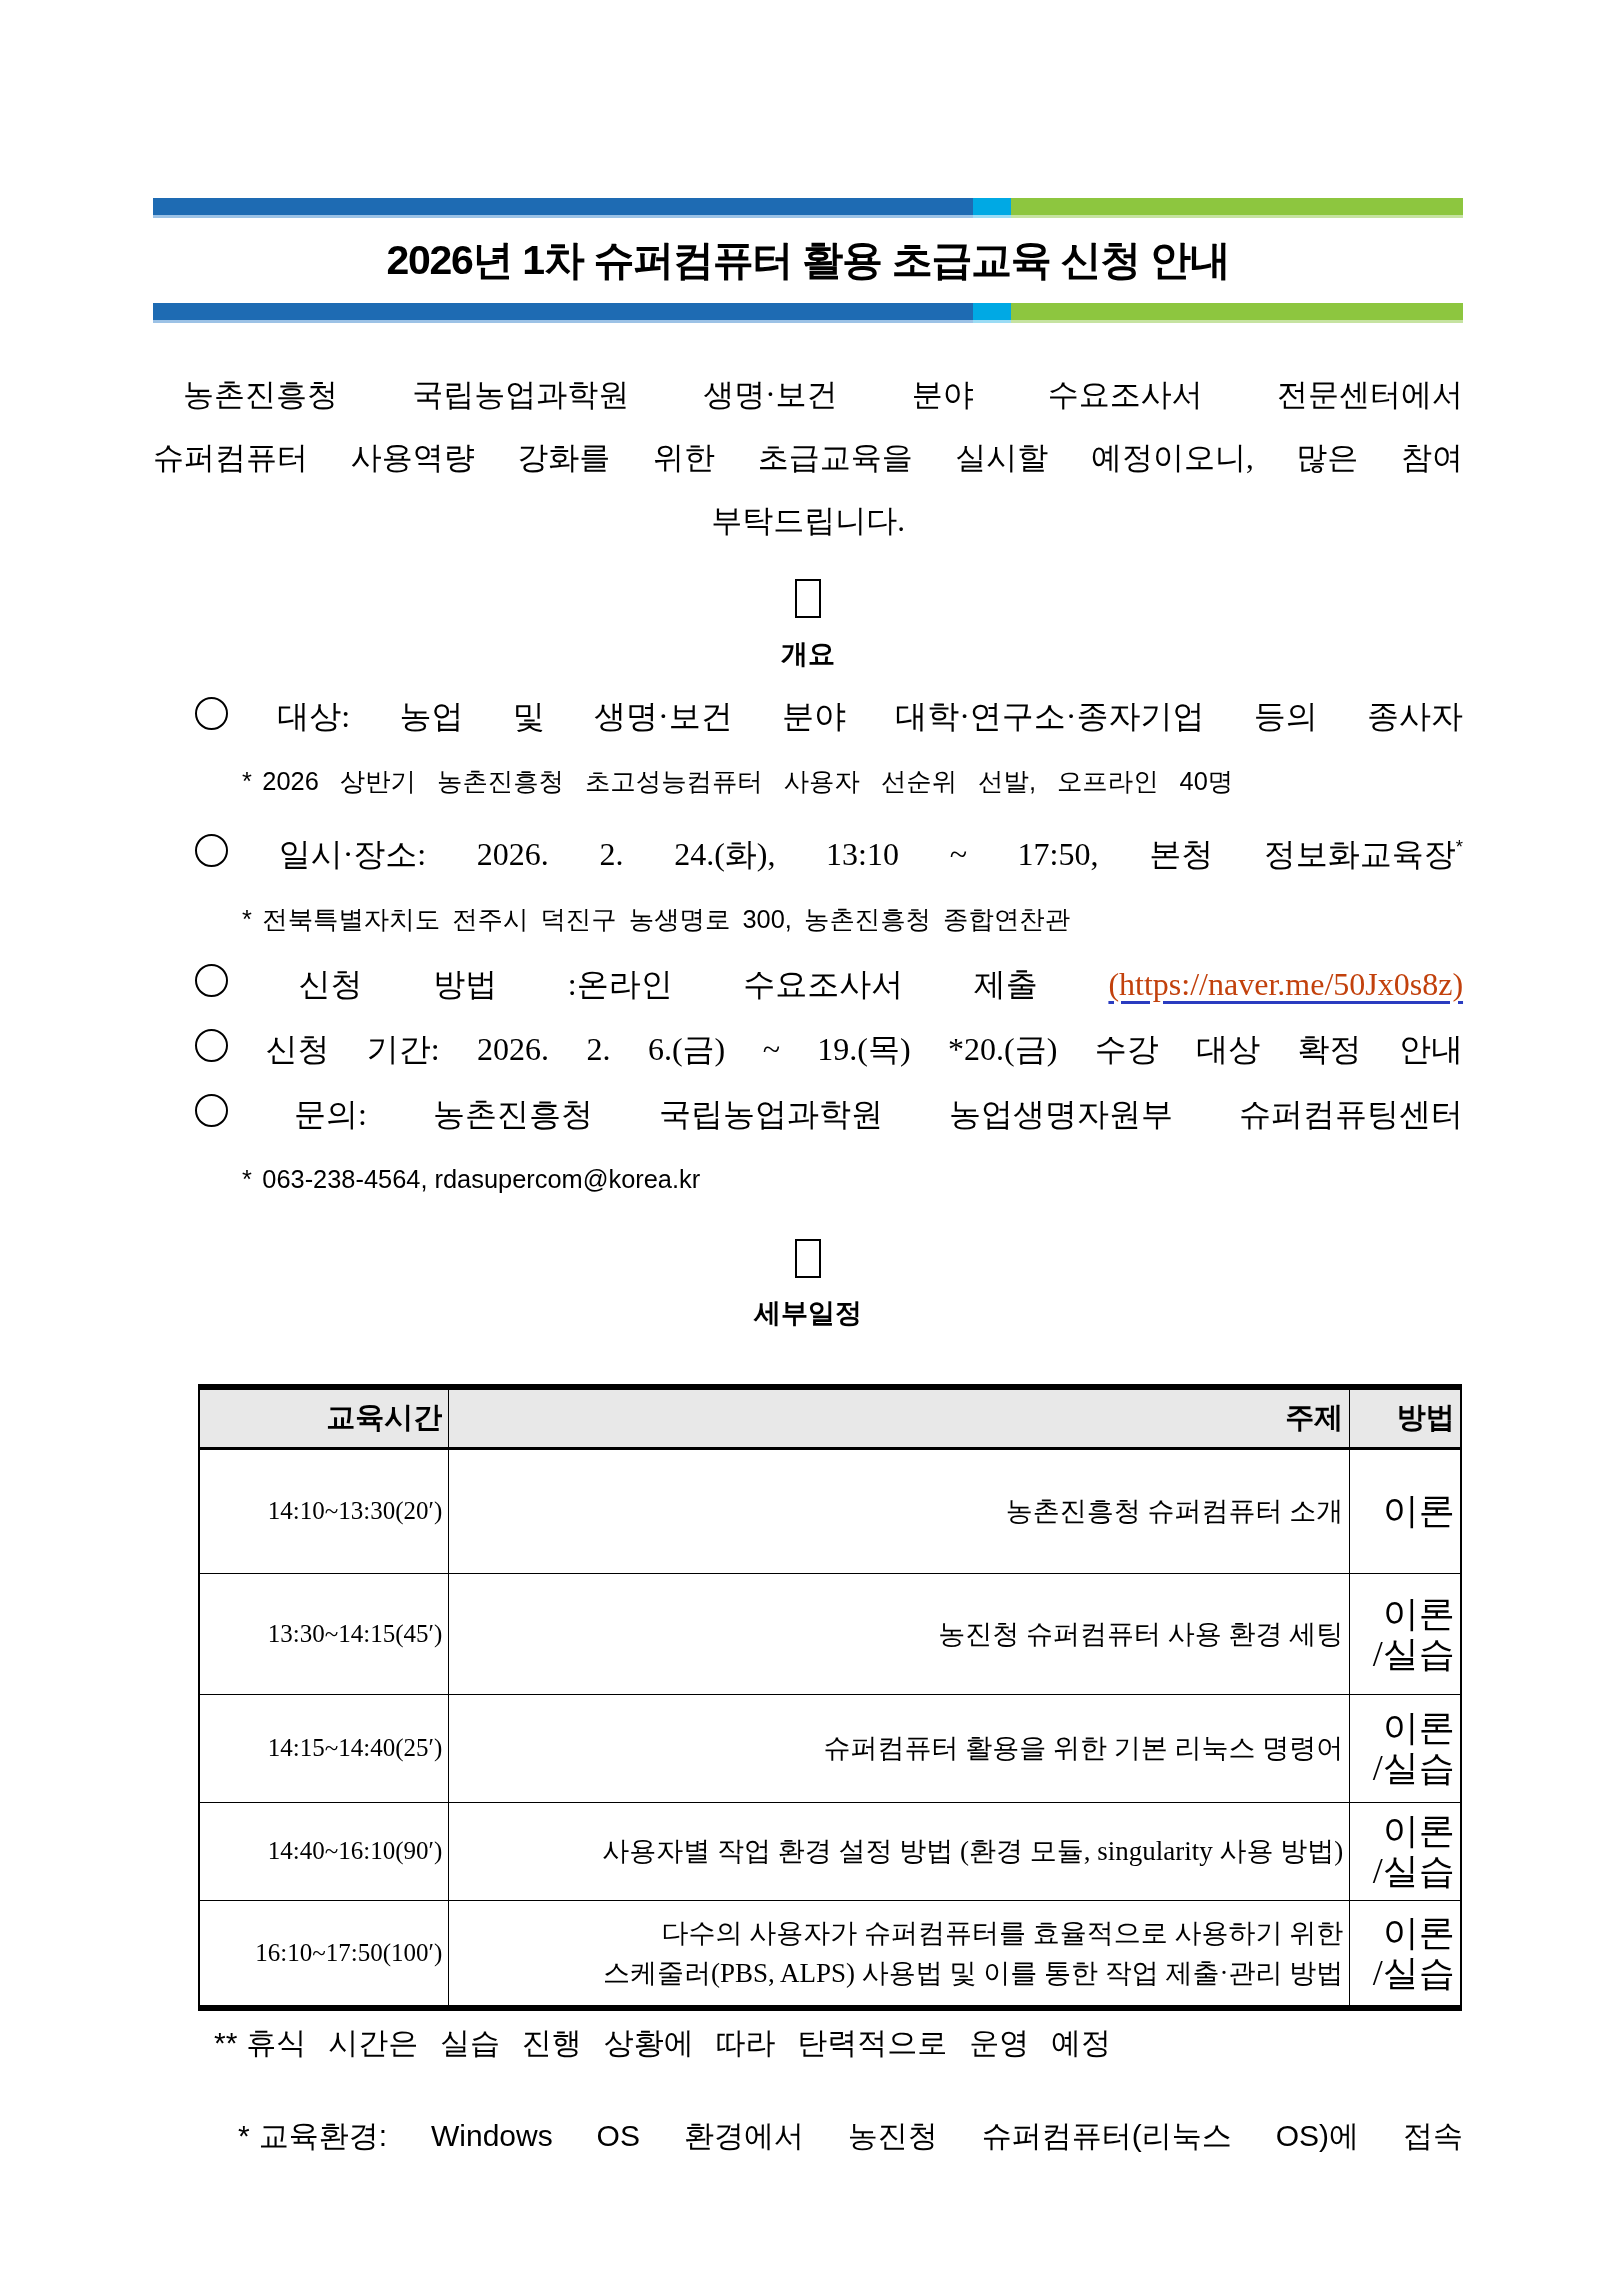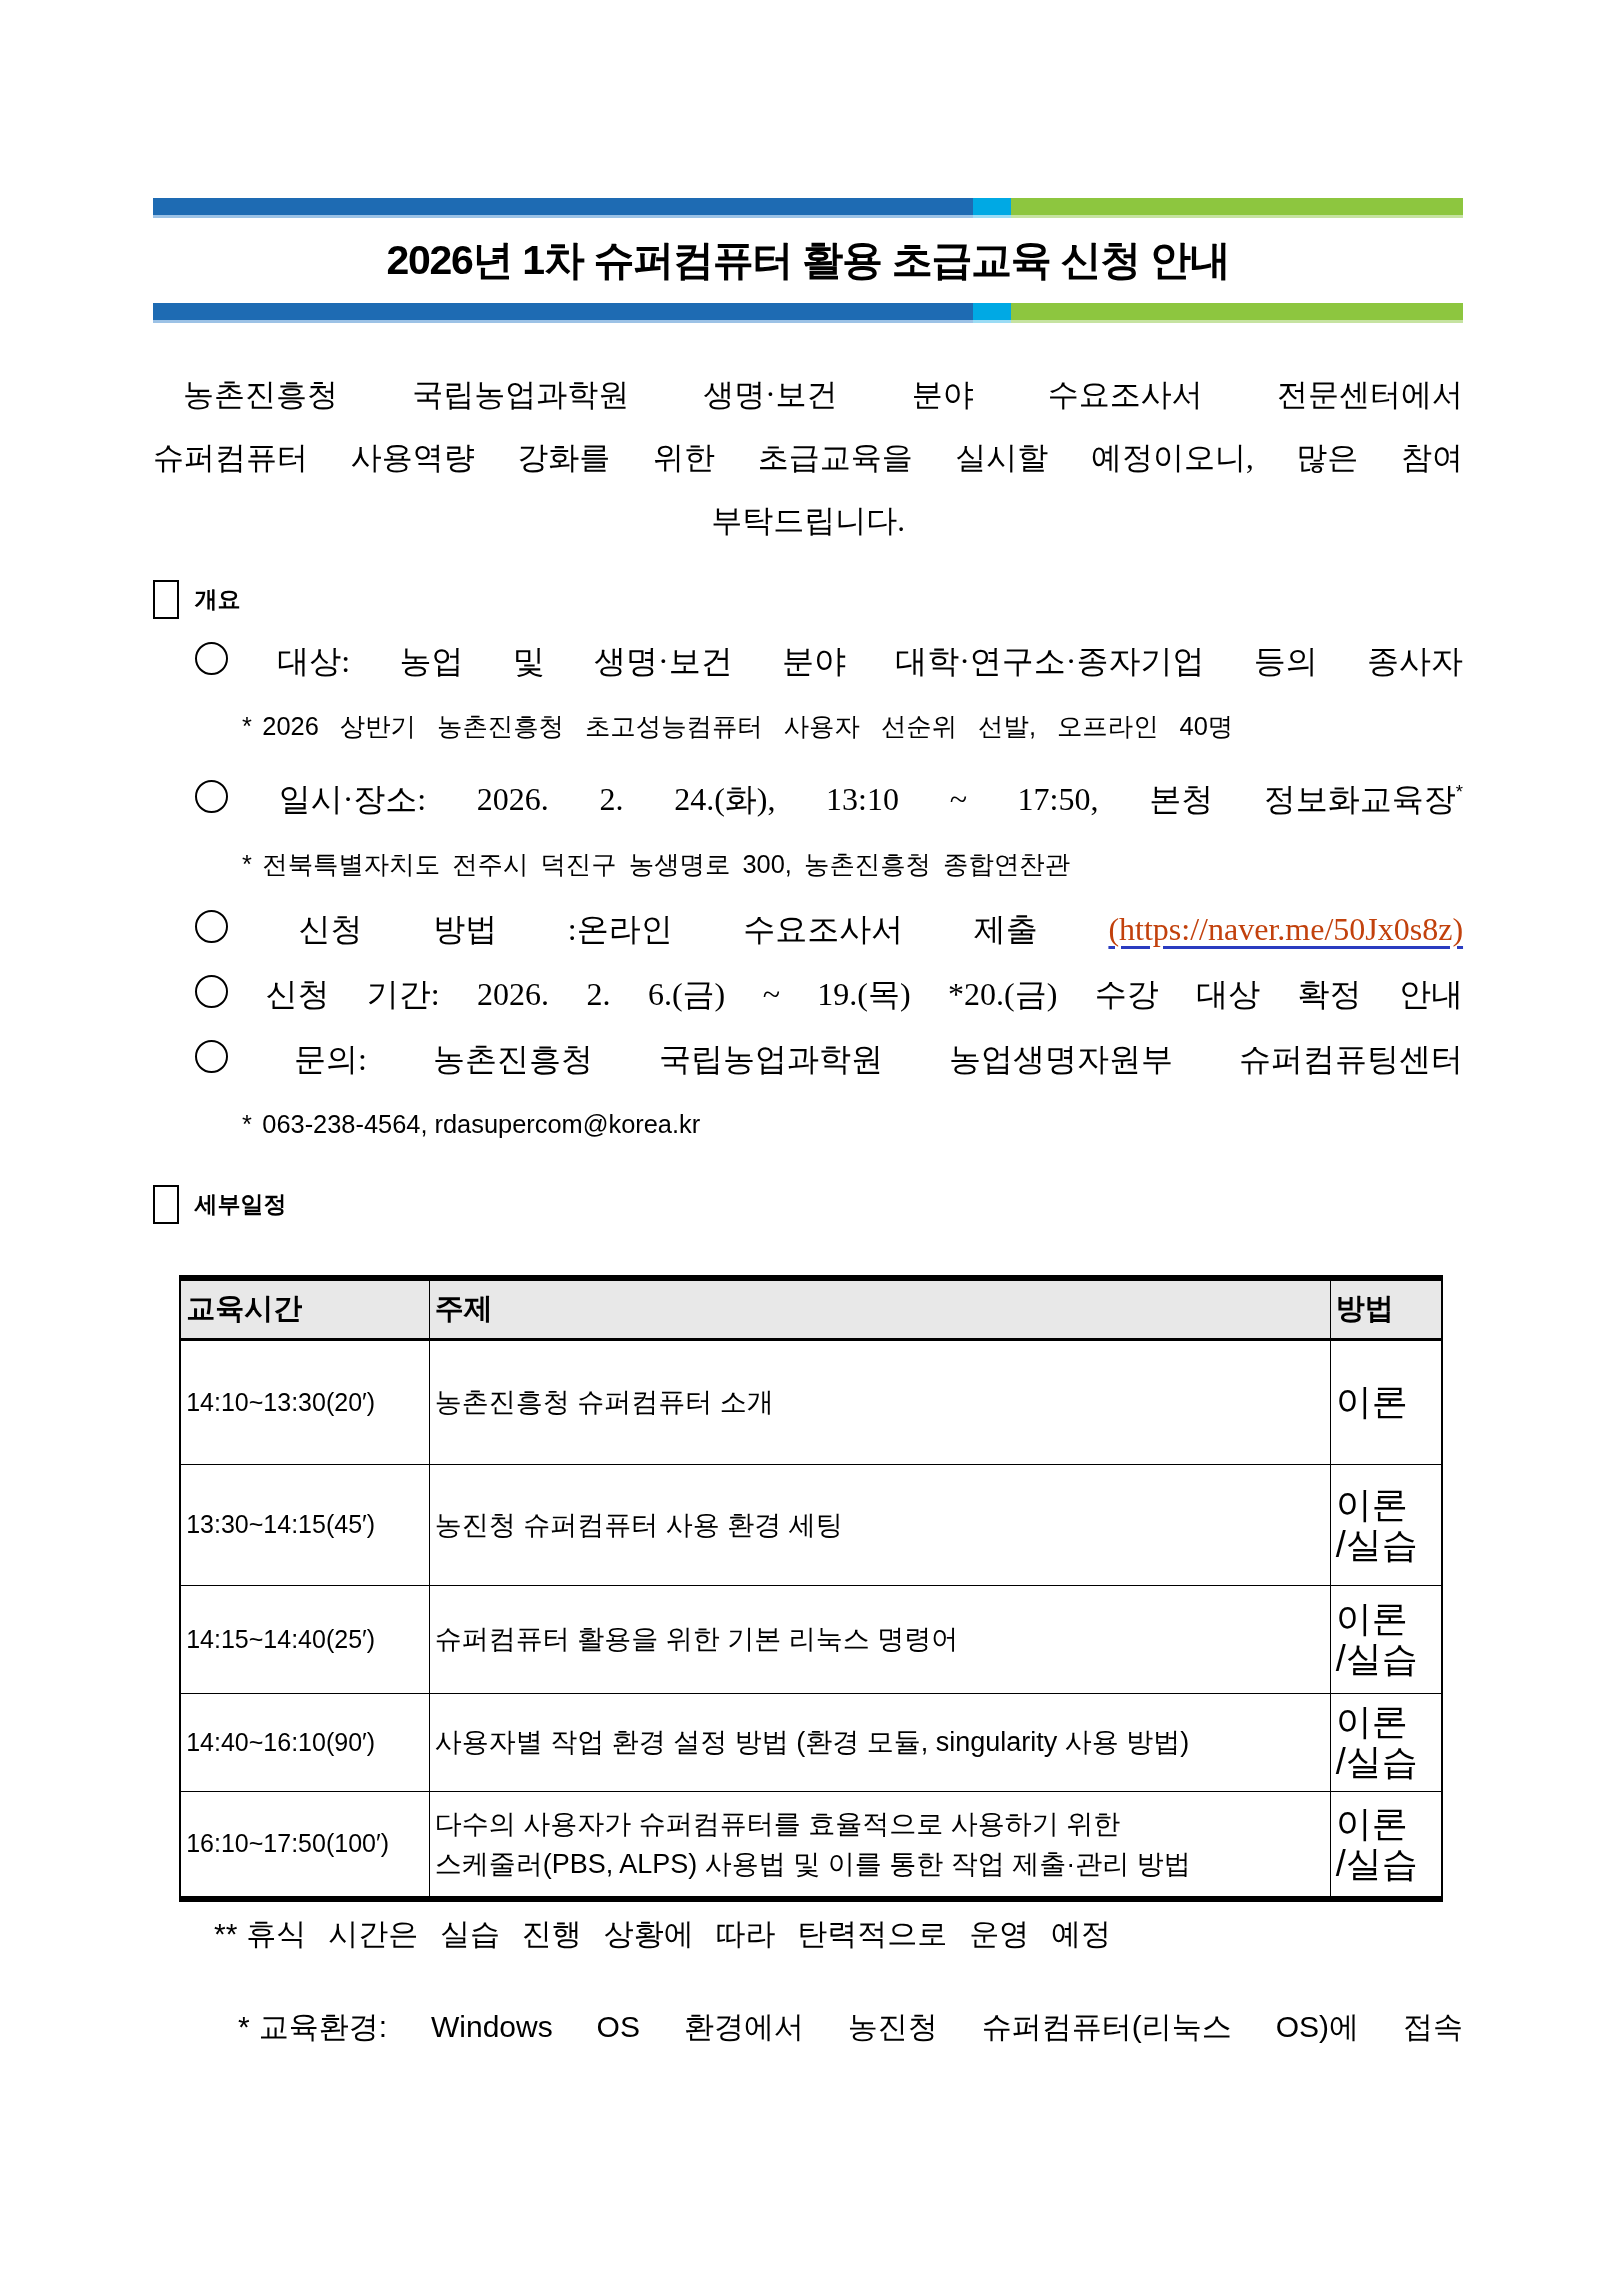--- a/index.html
+++ b/index.html
@@ -26,21 +26,21 @@
   .intro{
     margin:40px 0 0;font-size:31px;line-height:63px;text-indent:30px;
     white-space:pre-line;text-align:justify;text-align-last:justify;word-break:keep-all;
   }
   .intro-tail{margin:0;font-size:31px;line-height:63px;text-align:center;}
 
   
   .sec-heading{
     margin:27px 0 0;display:flex;align-items:center;gap:15.6px;
     font-family:"Liberation Sans","DejaVu Sans",sans-serif;
-    font-size:23px;font-weight:700;line-height:40px;
+    font-size:27px;font-weight:700;line-height:40px;flex-direction:column;
   }
   .sq{display:inline-block;width:22px;height:35px;border:2.6px solid #000;background:#fff;}
 
   
   .list{margin-top:10.4px;}
   .bullet{
     margin:0;padding-left:42px;font-size:32px;line-height:65px;
     text-align:justify;text-align-last:justify;word-break:keep-all;
   }
   .circ{display:inline-block;width:29px;height:29px;border:2px solid #000;border-radius:50%;vertical-align:-2.6px;background:#fff;}
@@ -50,22 +50,22 @@
     margin:0;padding-left:89px;line-height:65px;font-size:25.4px;
     font-family:"Liberation Sans","DejaVu Sans",sans-serif;
   }
   .subnote .mark{margin-right:10.4px;}
   .ws-lg{word-spacing:0.55em;}
   .ws-sm{word-spacing:0.2em;}
 
   
   .schedule{
     border-collapse:collapse;table-layout:fixed;
-    margin:51px 0 0 26px;width:1262px;
-    font-family:Liberation Sans, sans-serif;text-align:left;
+    margin:51px 0 0 45px;width:1262px;
+    font-family:Liberation Serif, serif;text-align:right;
     border:2.6px solid #000;border-top-width:6.5px;border-bottom-width:6.5px;
   }
   .schedule th,.schedule td{border:1.3px solid #000;padding:0 5.2px;}
   .schedule thead tr{height:61px;background:#e8e8e8;}
   .schedule thead th{font-size:29px;font-weight:700;border-bottom-width:3.3px;}
   .schedule tbody tr:nth-child(1){height:125px;}
   .schedule tbody tr:nth-child(2){height:121px;}
   .schedule tbody tr:nth-child(3){height:108px;}
   .schedule tbody tr:nth-child(4){height:98px;}
   .schedule tbody tr:nth-child(5){height:108px;}

